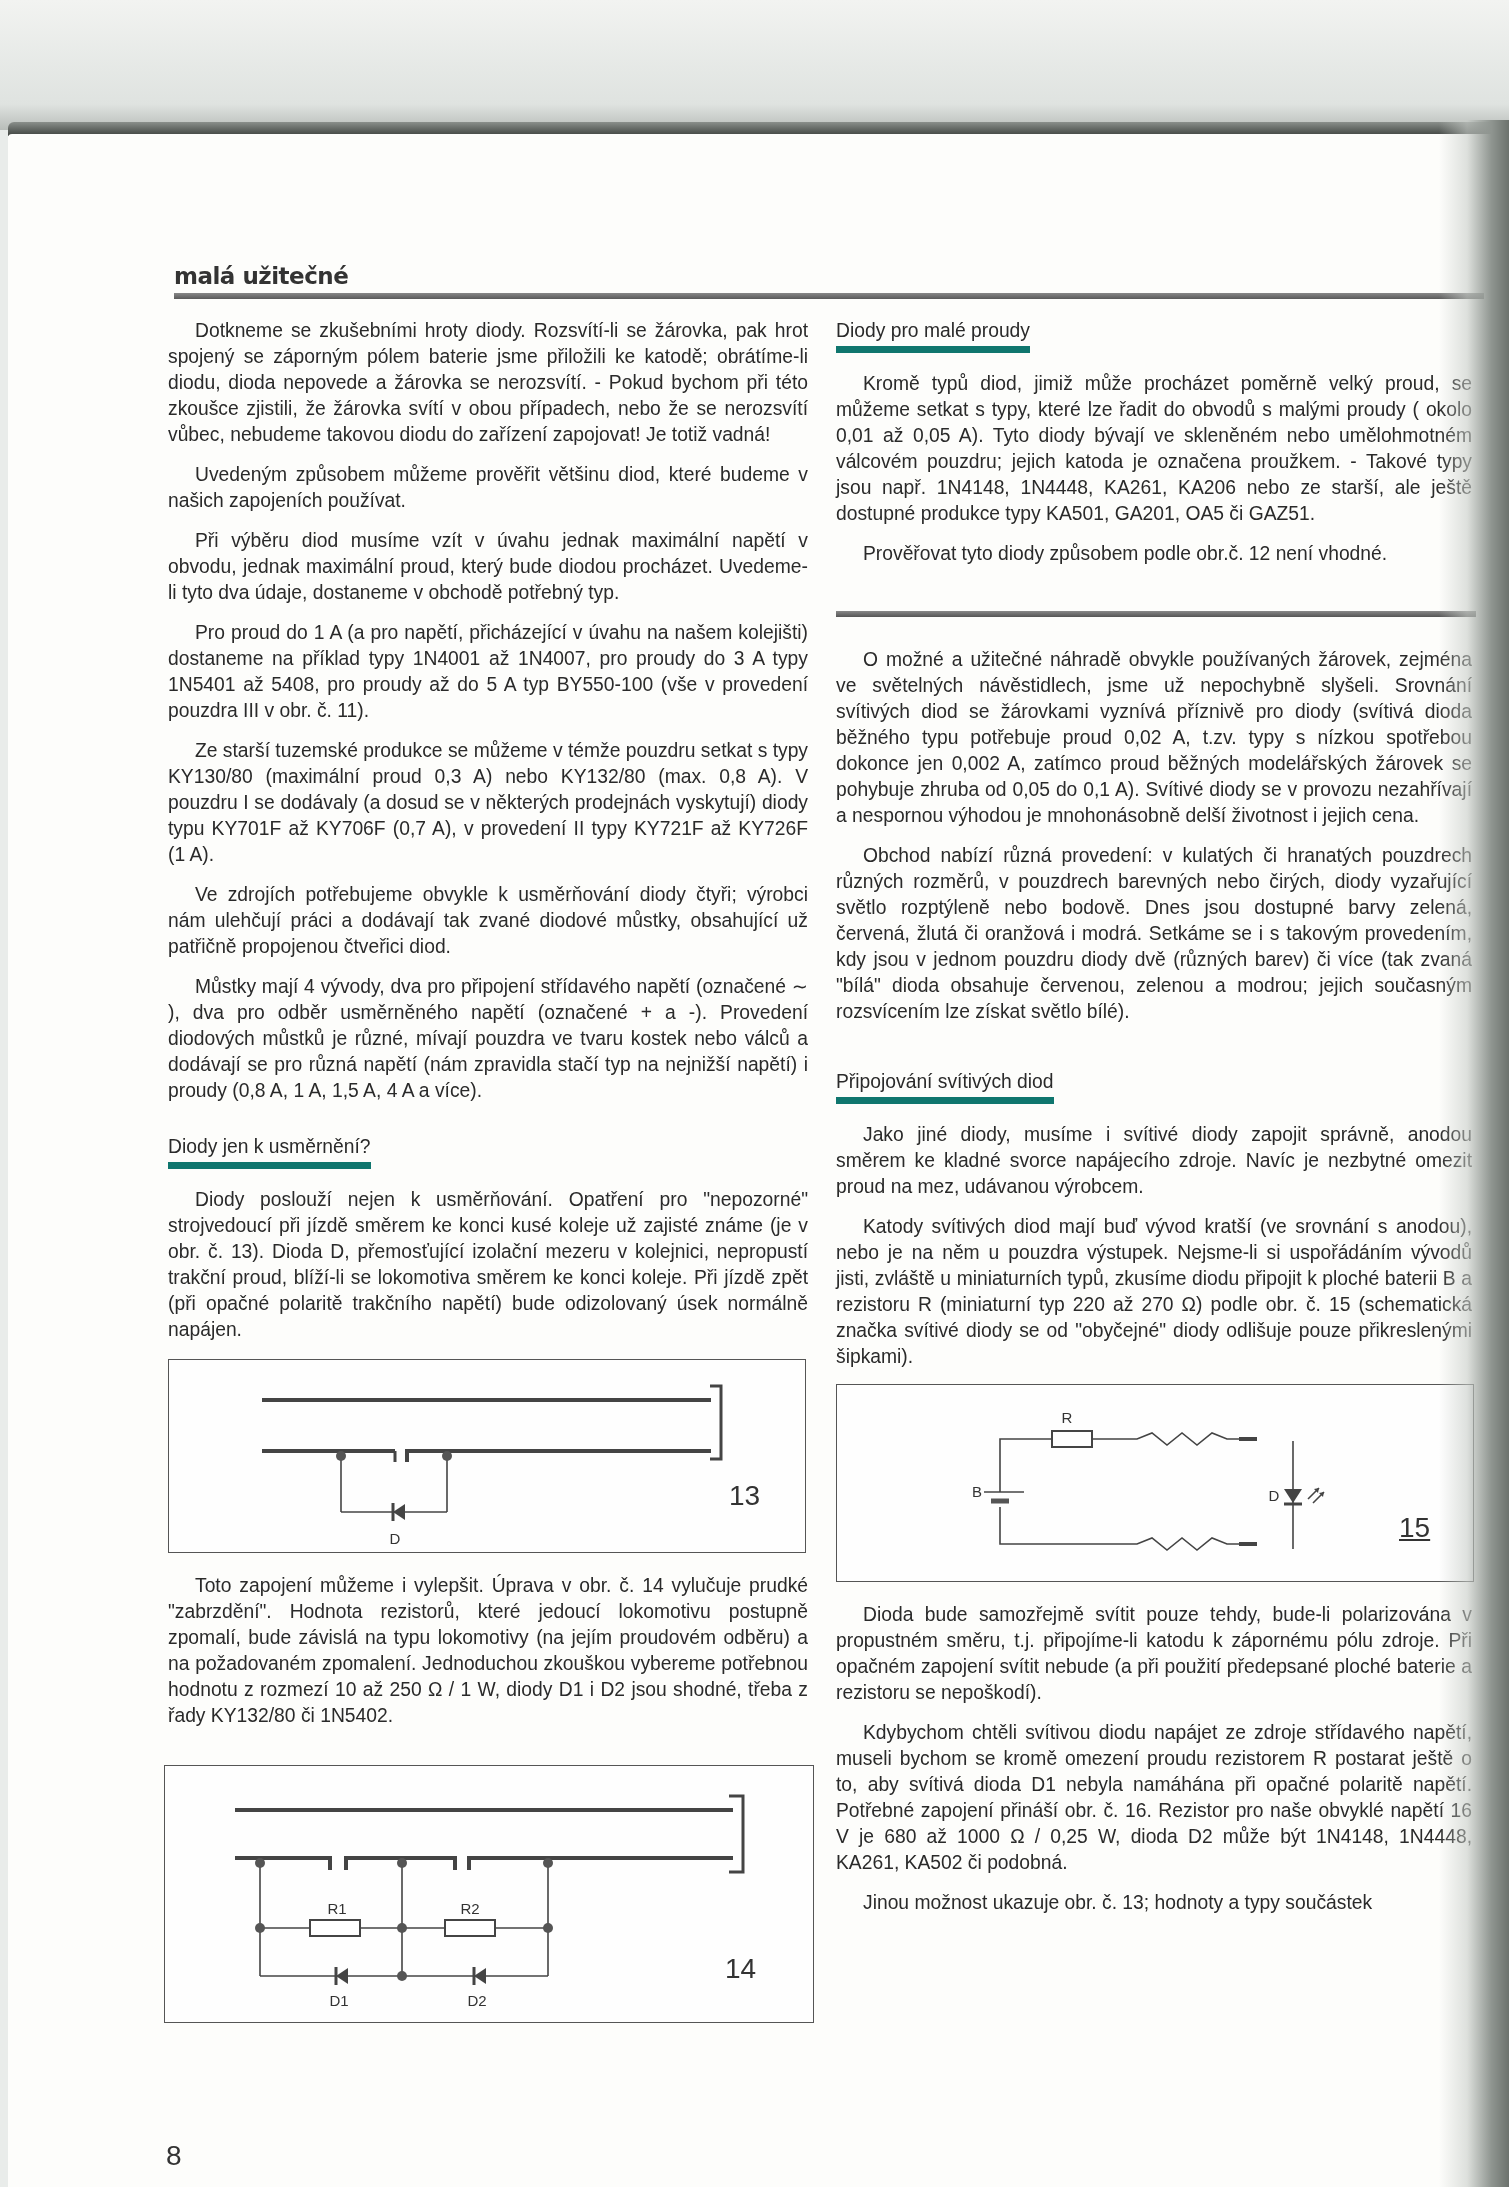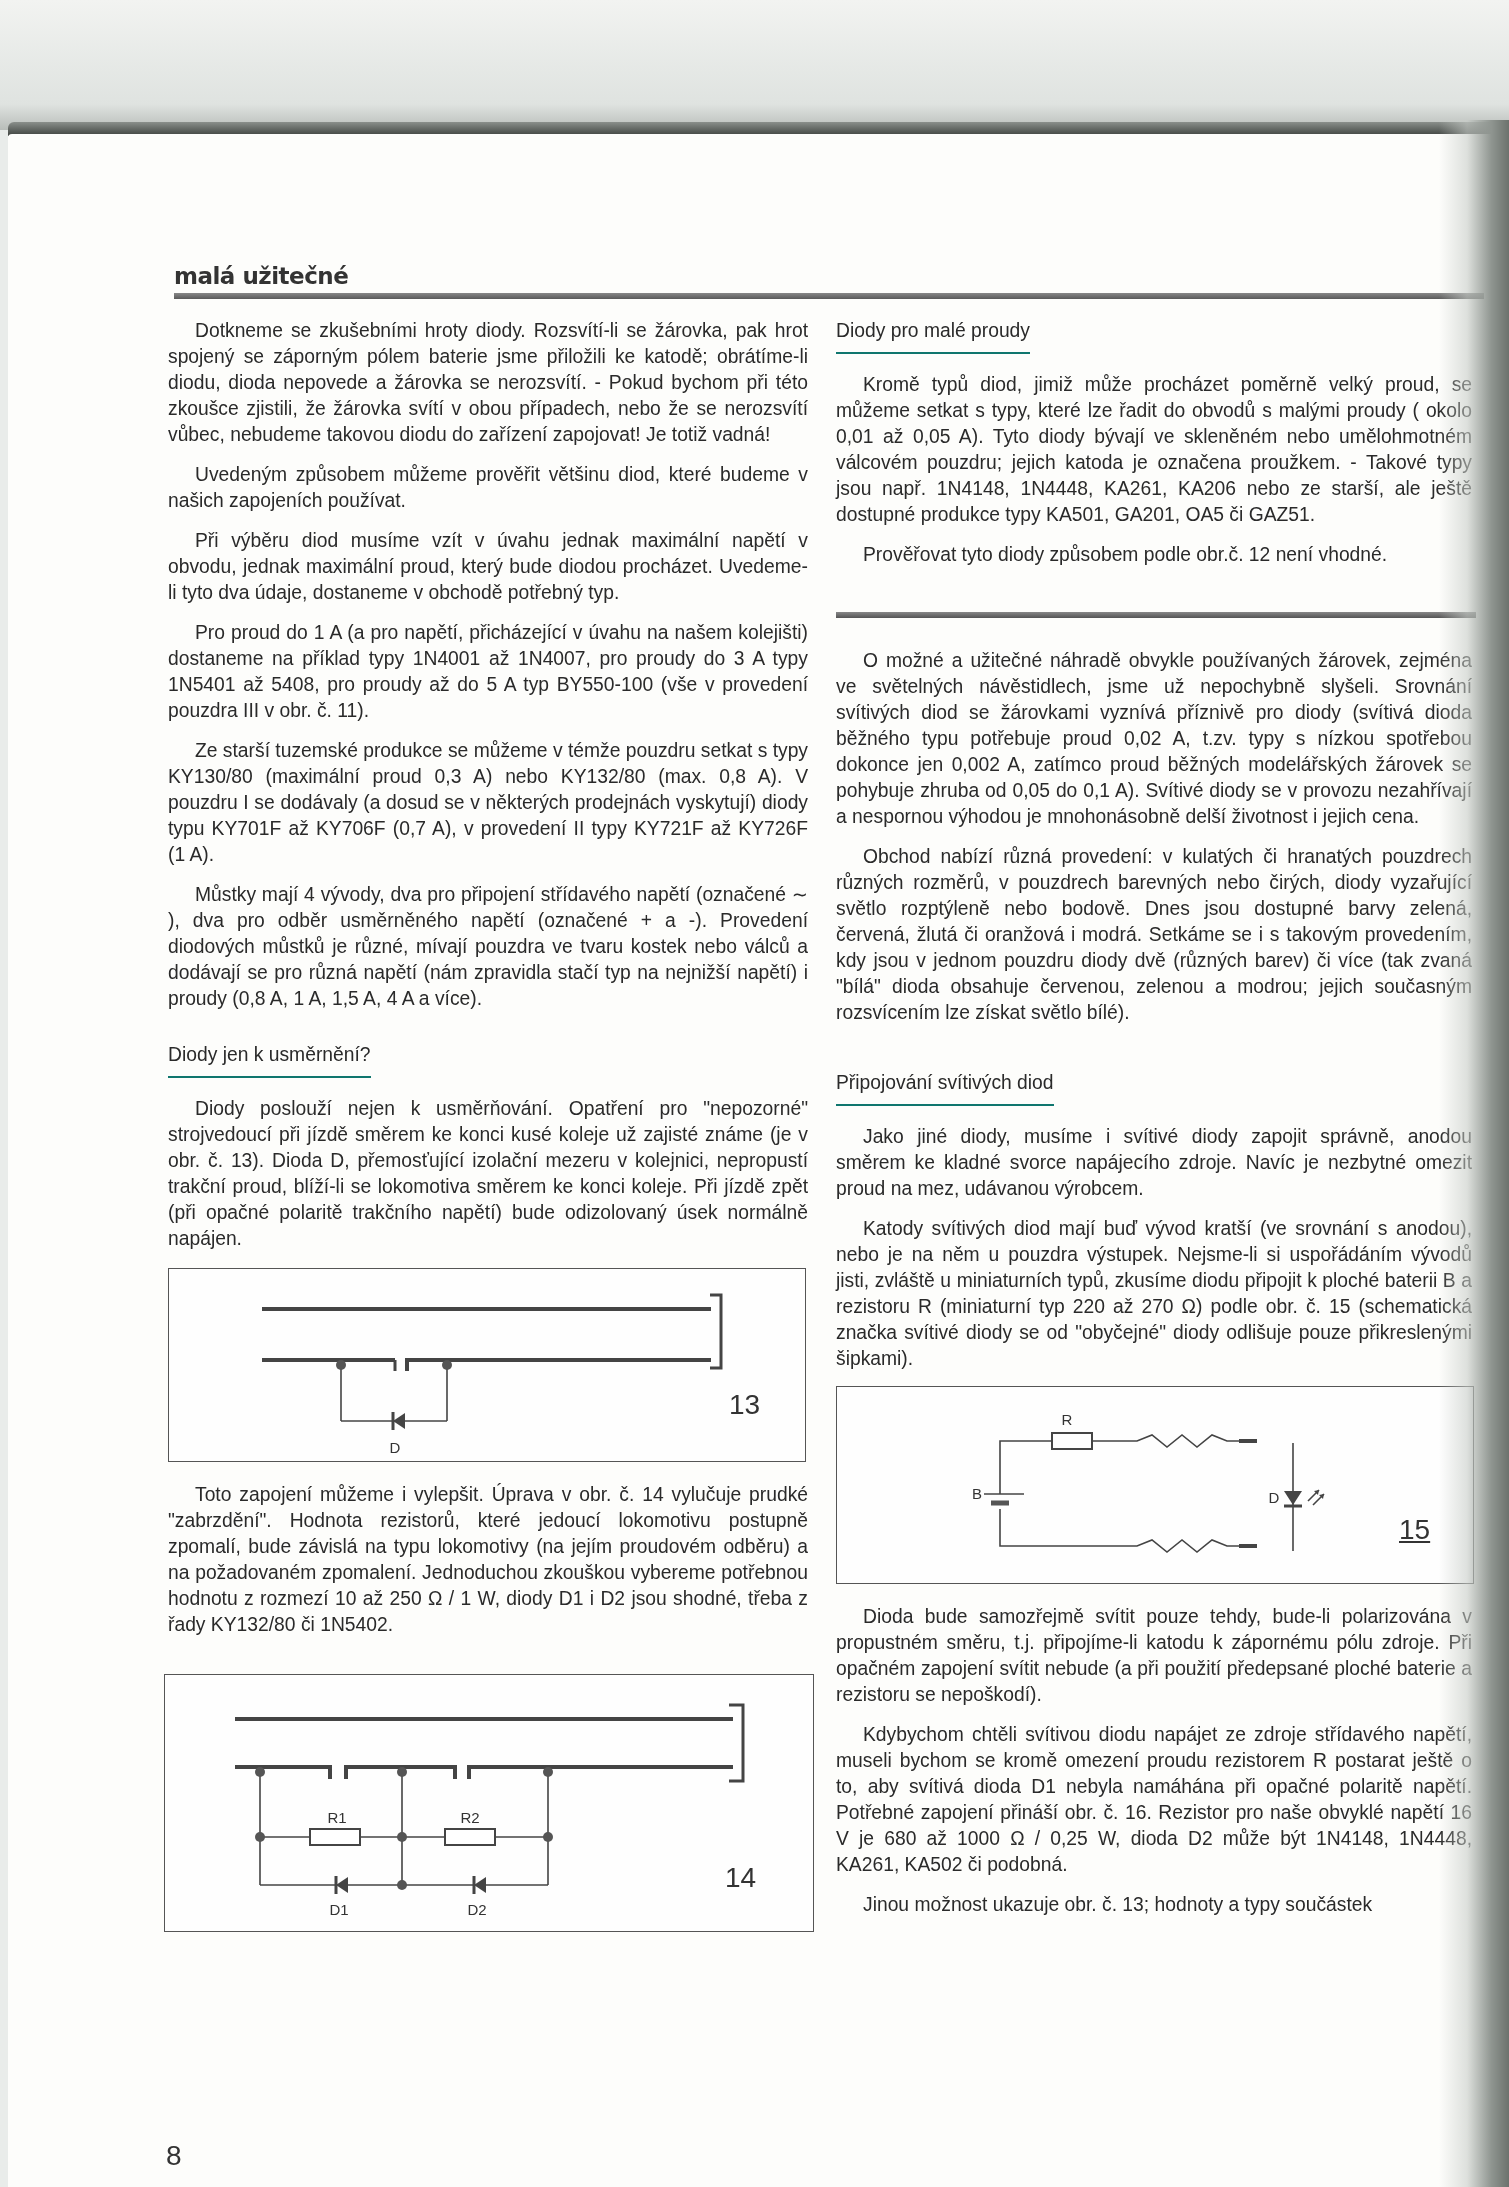--- a/index.html
+++ b/index.html
@@ -38,22 +38,22 @@
       background: linear-gradient(#888, #5a5a5a);
     }
     .col {
       position: absolute; font-size: 19.3px; line-height: 26px;
       text-align: justify;
     }
     .col-left { left: 168px; top: 318px; width: 640px; }
     .col-right { left: 836px; top: 318px; width: 636px; }
     p.para { margin: 0 0 14px 0; text-indent: 27px; }
     .subhead {
-      display: inline-block; font-size: 19.3px; padding-bottom: 8px;
-      border-bottom: 2px solid #0f766e; margin: 0 0 18px 0;
+      display: inline-block; font-size: 19.3px; padding-bottom: 2px;
+      border-bottom: 7px solid #0f766e; margin: 0 0 18px 0;
     }
     .section-rule {
       height: 6px; background: linear-gradient(#888, #555);
       margin: 0 0 30px 0; width: 640px;
     }
     .section-title {
       font-size: 28px; color: #3a3a3a; margin: 0 0 58px 0;
     }
     .figure {
       position: relative; border: 1.5px solid #555; background: #fefefe;
@@ -77,20 +77,21 @@
 
 <div class="running-head">malá užitečné</div>
 <div class="head-rule"></div>
 
 <div class="col col-left">
   <p class="para">Dotkneme se zkušebními hroty diody. Rozsvítí-li se žárovka, pak hrot spojený se záporným pólem baterie jsme přiložili ke katodě; obrátíme-li diodu, dioda nepovede a žárovka se nerozsvítí. - Pokud bychom při této zkoušce zjistili, že žárovka svítí v obou případech, nebo že se nerozsvítí vůbec, nebudeme takovou diodu do zařízení zapojovat! Je totiž vadná!</p>
   <p class="para">Uvedeným způsobem můžeme prověřit většinu diod, které budeme v našich zapojeních používat.</p>
   <p class="para">Při výběru diod musíme vzít v úvahu jednak maximální napětí v obvodu, jednak maximální proud, který bude diodou procházet. Uvedeme-li tyto dva údaje, dostaneme v obchodě potřebný typ.</p>
   <p class="para">Pro proud do 1 A (a pro napětí, přicházející v úvahu na našem kolejišti) dostaneme na příklad typy 1N4001 až 1N4007, pro proudy do 3 A typy 1N5401 až 5408, pro proudy až do 5 A typ BY550-100 (vše v provedení pouzdra III v obr. č. 11).</p>
   <p class="para">Ze starší tuzemské produkce se můžeme v témže pouzdru setkat s typy KY130/80 (maximální proud 0,3 A) nebo KY132/80 (max. 0,8 A). V pouzdru I se dodávaly (a dosud se v některých prodejnách vyskytují) diody typu KY701F až KY706F (0,7 A), v provedení II typy KY721F až KY726F (1 A).</p>
+  <p class="para">Ve zdrojích potřebujeme obvykle k usměrňování diody čtyři; výrobci nám ulehčují práci a dodávají tak zvané diodové můstky, obsahující už patřičně propojenou čtveřici diod.</p>
   <p class="para" style="margin-bottom:30px">Můstky mají 4 vývody, dva pro připojení střídavého napětí (označené ∼ ), dva pro odběr usměrněného napětí (označené + a -). Provedení diodových můstků je různé, mívají pouzdra ve tvaru kostek nebo válců a dodávají se pro různá napětí (nám zpravidla stačí typ na nejnižší napětí) i proudy (0,8 A, 1 A, 1,5 A, 4 A a více).</p>
 
   <div class="subhead">Diody jen k usměrnění?</div>
 
   <p class="para">Diody poslouží nejen k usměrňování. Opatření pro "nepozorné" strojvedoucí při jízdě směrem ke konci kusé koleje už zajisté známe (je v obr. č. 13). Dioda D, přemosťující izolační mezeru v kolejnici, nepropustí trakční proud, blíží-li se lokomotiva směrem ke konci koleje. Při jízdě zpět (při opačné polaritě trakčního napětí) bude odizolovaný úsek normálně napájen.</p>
 
   
   <div class="figure" style="width:636px;height:192px;margin-top:16px;">
     <svg width="636" height="192" viewBox="0 0 636 192">
       <g stroke="#444" fill="none">

